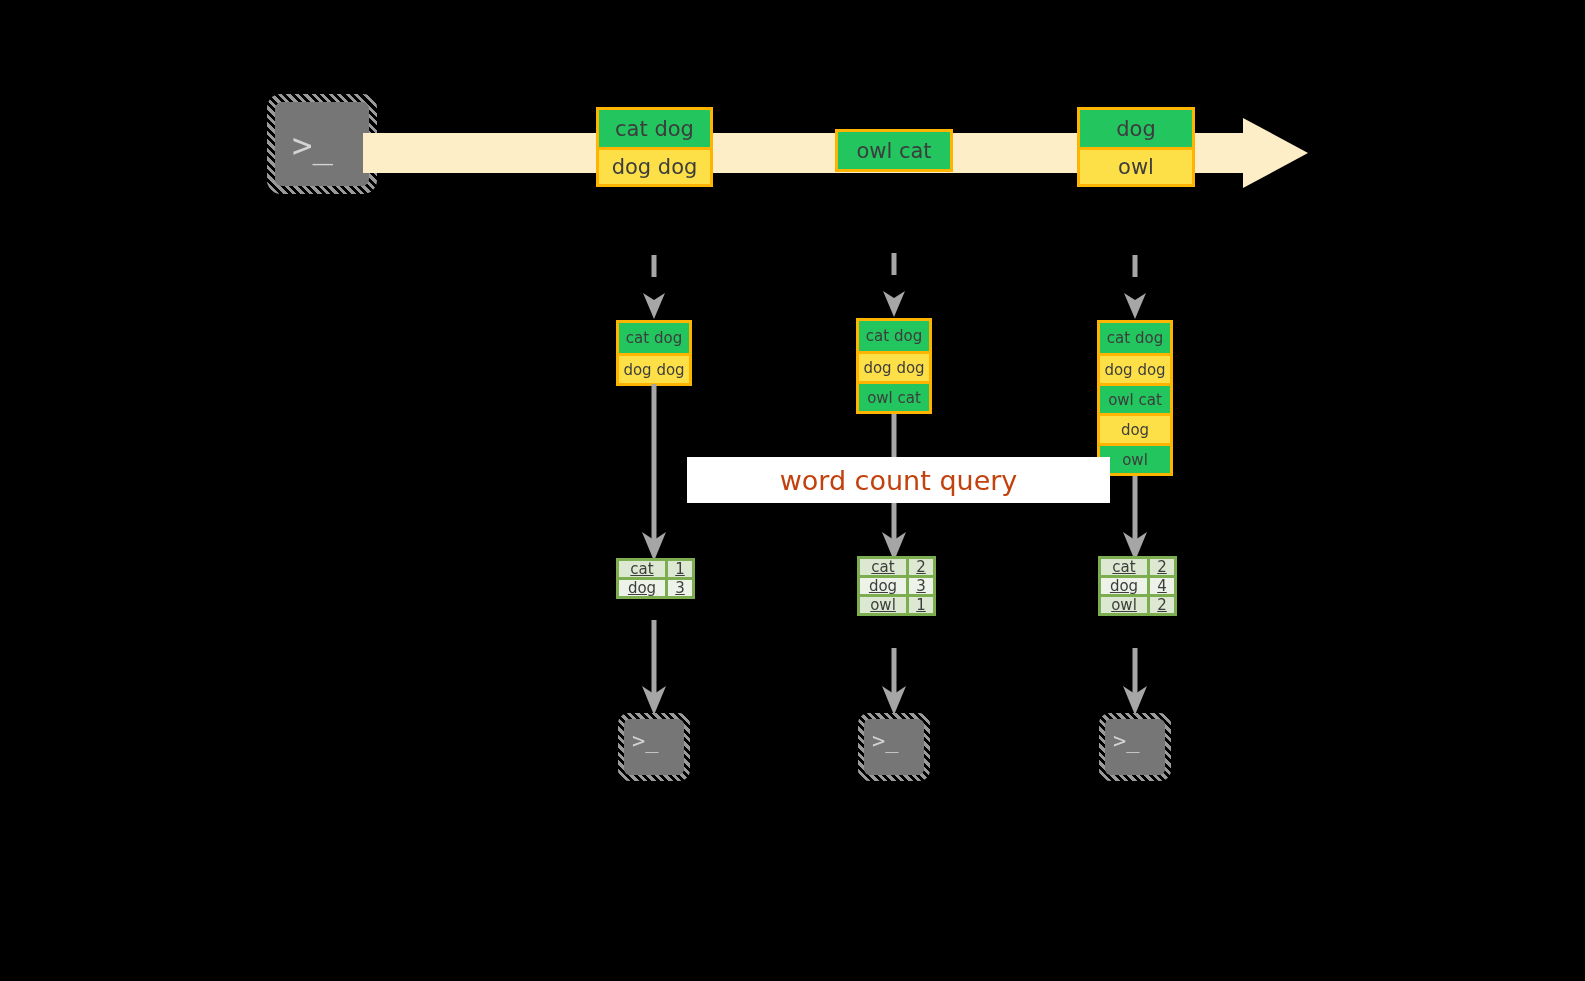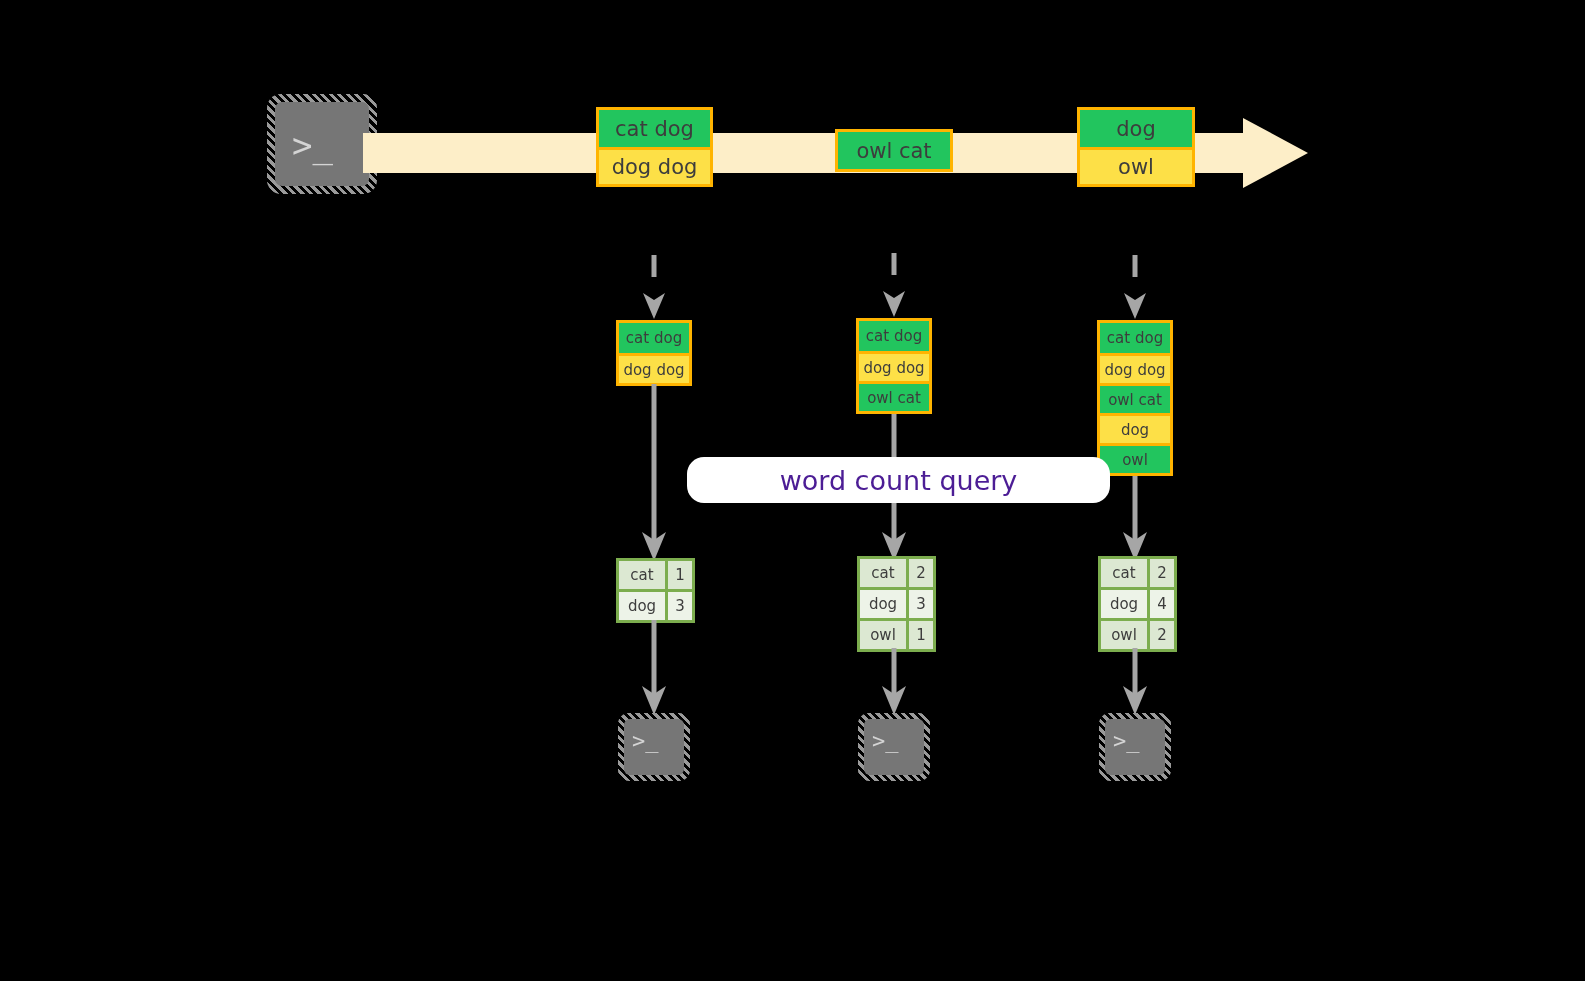--- a/index.html
+++ b/index.html
@@ -78,46 +78,46 @@
   .res-table {
     position: absolute;
     border: 3px solid #7cad4e;
     display: flex;
     flex-direction: column;
     background: #dce8d2;
   }
   .res-row { display: flex; }
   .res-row + .res-row { border-top: 3px solid #7cad4e; }
   .res-cell {
-    height: 28px;
+    height: 16px;
     display: flex;
     align-items: center;
     justify-content: center;
     font-size: 15px;
     white-space: nowrap;
+    text-decoration: underline;
   }
   .res-cell.key { width: 46px; }
   .res-cell.val { width: 27px; border-left: 3px solid #7cad4e; }
   .res-row.shade-a .res-cell { background: #dce8d2; }
   .res-row.shade-b .res-cell { background: #edf3e8; }
 
   
   .conn { position: absolute; }
   .conn svg { display: block; }
 
   
   .banner {
     position: absolute;
     background: #ffffff;
     display: flex;
     align-items: center;
     justify-content: center;
-    color: #4c1d95;
-    white-space: nowrap;
-    border-radius: 17px;
+    color: #c2410c;
+    white-space: nowrap;
   }
   .banner-wcq { left: 687px; top: 457px; width: 423px; height: 46px; font-size: 27px; }
 </style>
 </head>
 <body>
 
 <div id="stage">
 
   <div class="terminal terminal-big">
     <div class="inner"></div>

